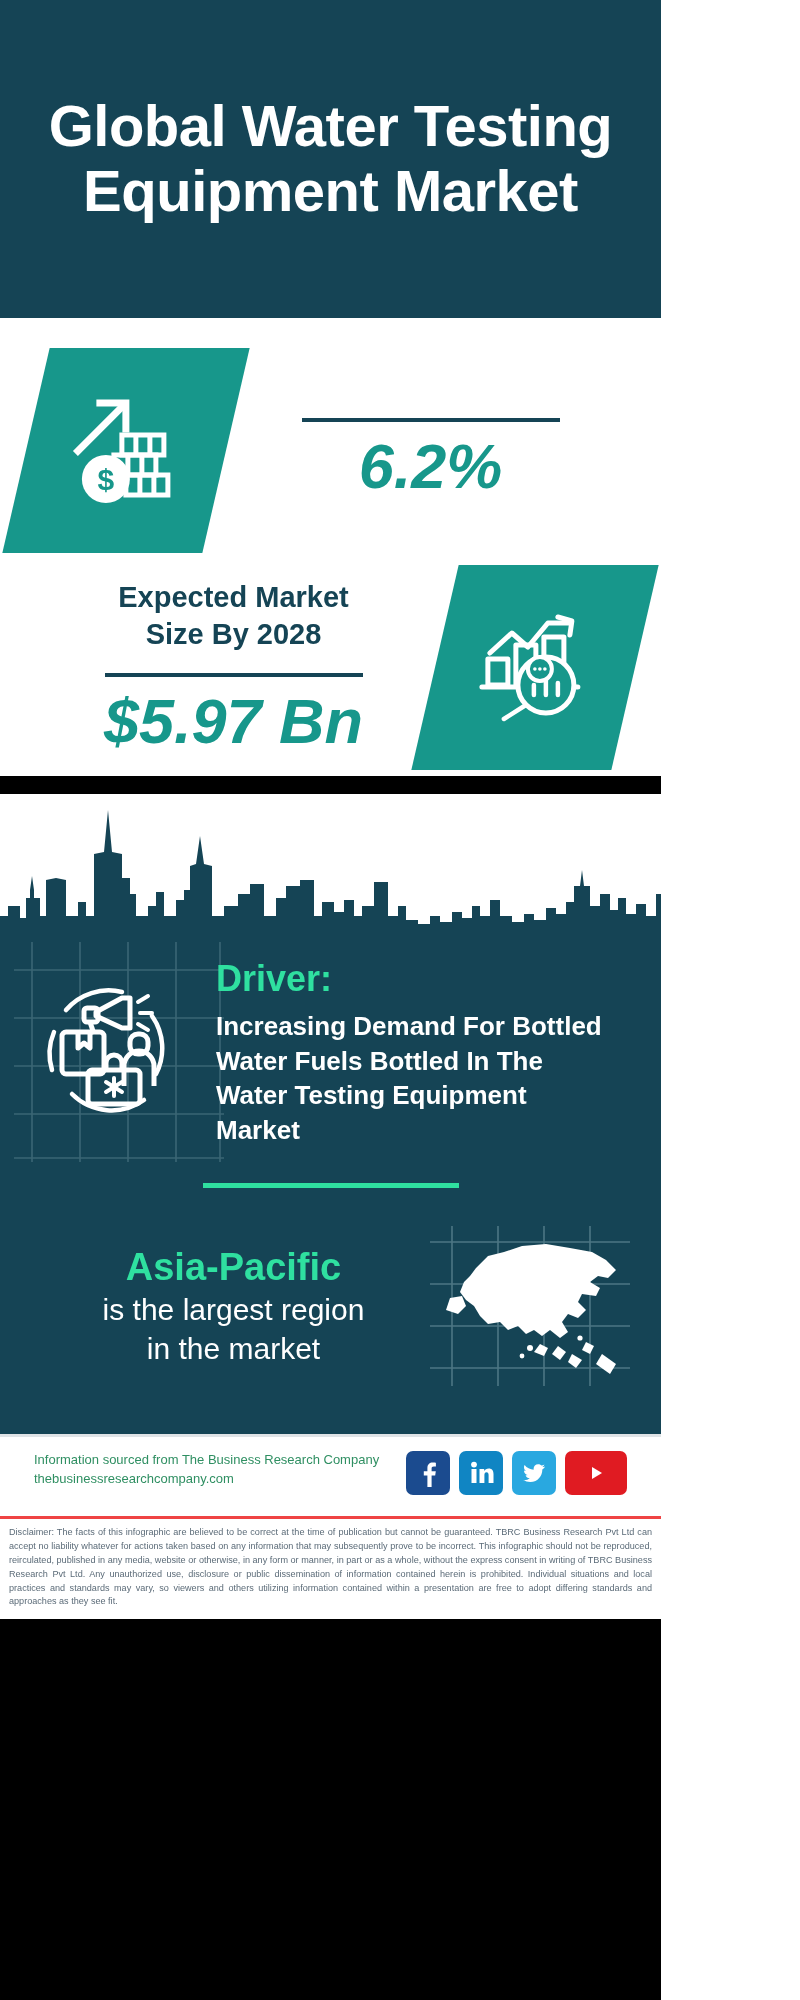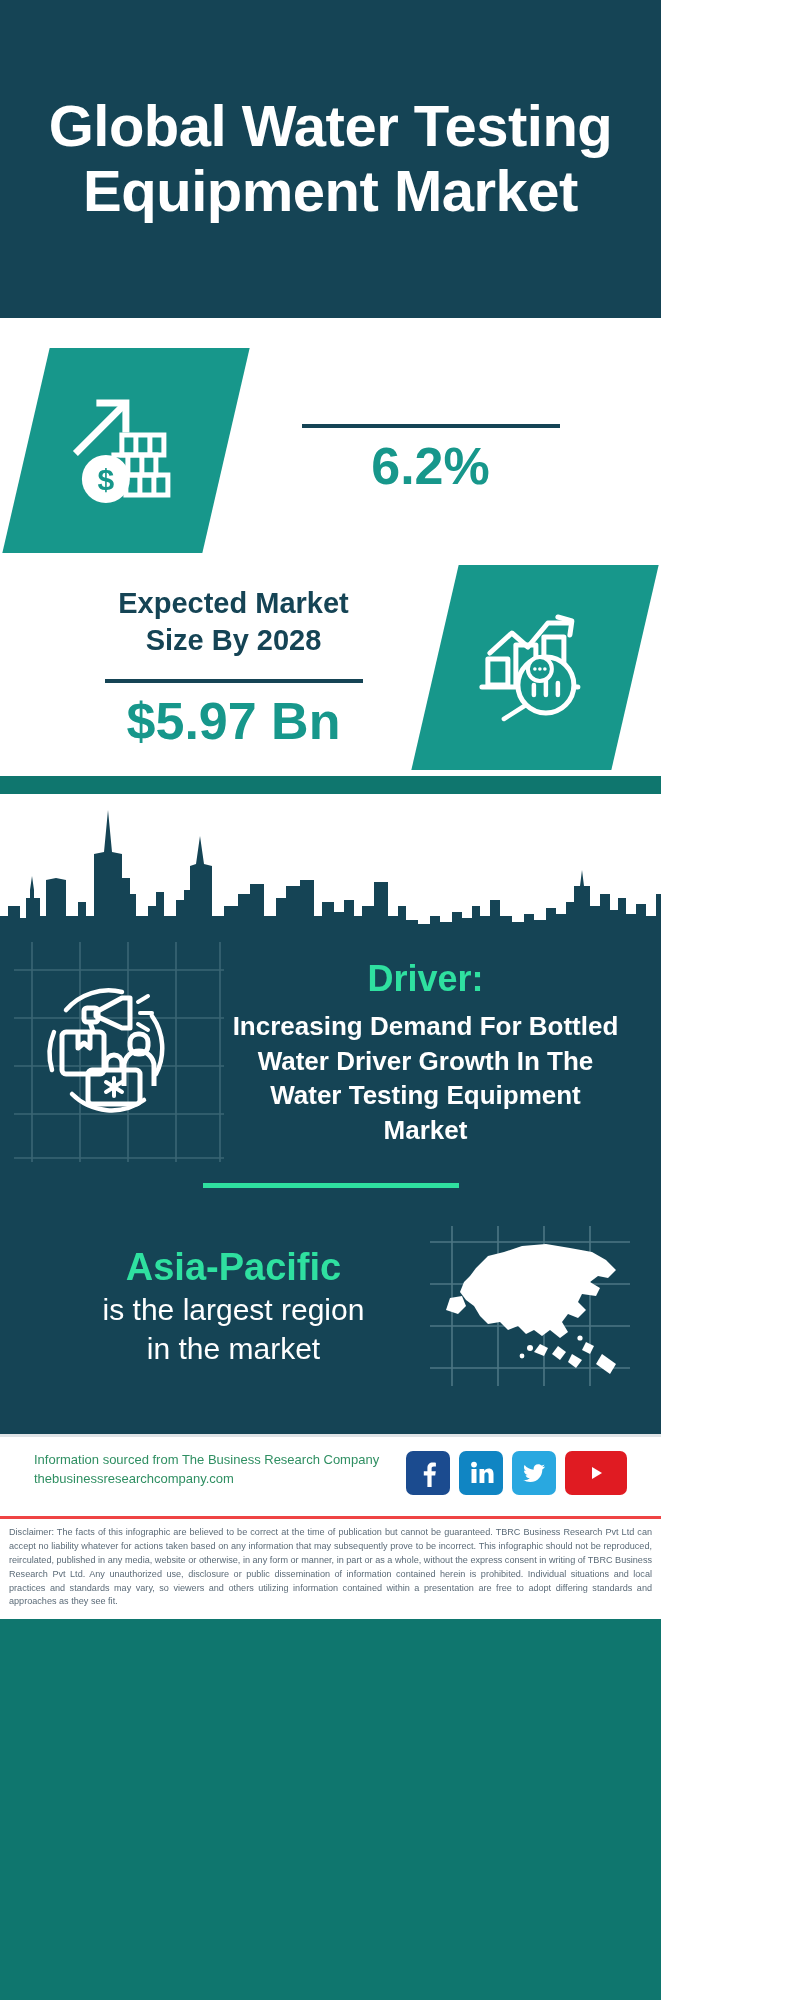--- a/index.html
+++ b/index.html
@@ -6,21 +6,21 @@
   html, body {
     width:800px;
     background:#ffffff;
     font-family:"Liberation Sans", sans-serif;
   }
   .page {
     width:661px;
     height:2000px;
     position:relative;
     overflow:hidden;
-    background:#0f766e;
+    background:#000000;
   }
 
   
   .header {
     background:#154455;
     height:318px;
     display:flex;
     align-items:center;
     justify-content:center;
     padding:0 40px;
@@ -73,23 +73,24 @@
     line-height:1.3;
   }
   .stat-rule {
     width:258px;
     height:4px;
     background:#154455;
     margin:19px auto 10px auto;
   }
   .stat-value {
     color:#17978b;
-    font-size:52px;
+    font-size:63px;
     font-weight:bold;
     line-height:1.1;
+    font-style:italic;
   }
 
   
   .skyline-wrap {
     position:relative;
     height:140px;
     background:#ffffff;
     margin-top:18px;
   }
   .skyline-wrap svg { display:block; width:800px; height:140px; }
@@ -116,21 +117,20 @@
     z-index:2;
   }
   .driver-icon-col {
     flex:0 0 auto;
     width:186px;
     position:relative;
     padding-top:14px;
   }
   .driver-text-col {
     flex:1 1 auto;
-    text-align:center;
     padding-left:4px;
   }
   .driver-heading {
     color:#2fe0a0;
     font-size:36px;
     font-weight:bold;
     line-height:1.25;
     margin-bottom:8px;
   }
   .driver-body {
@@ -356,21 +356,21 @@
             <line x1="88" y1="108" x2="88" y2="126"></line>
             <line x1="80" y1="112" x2="96" y2="122"></line>
             <line x1="96" y1="112" x2="80" y2="122"></line>
           </g>
         </svg>
       </div>
       <div class="driver-text-col">
         <div class="driver-heading">Driver:</div>
         <div class="driver-body">
           <div>Increasing Demand For Bottled</div>
-          <div>Water Driver Growth In The</div>
+          <div>Water Fuels Bottled In The</div>
           <div>Water Testing Equipment</div>
           <div>Market</div>
         </div>
       </div>
     </div>
 
     <div class="driver-divider"></div>
 
     <div class="region-block">
       <div class="region-text-col">

